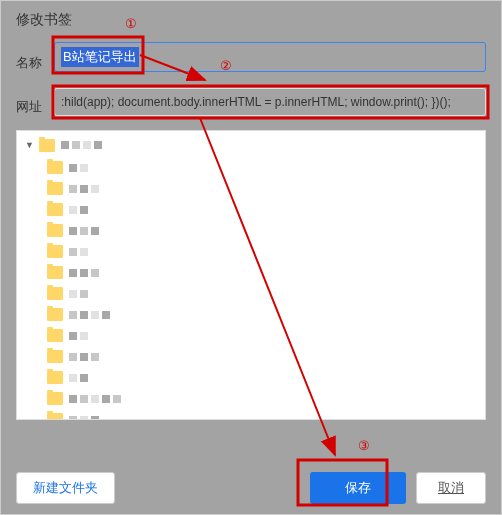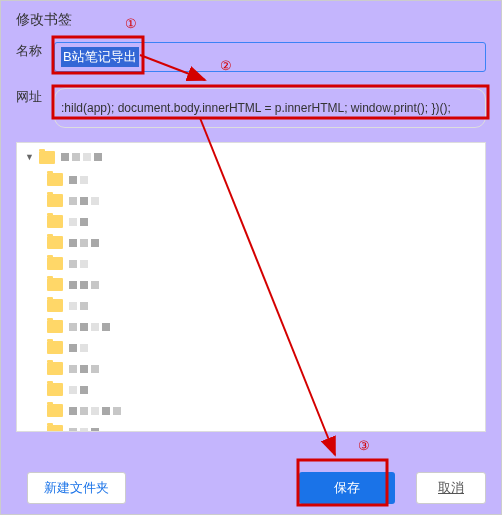--- a/index.html
+++ b/index.html
@@ -12,31 +12,31 @@
     font-family: "Microsoft YaHei", Arial, sans-serif;
     font-size: 13px;
     color: #333;
     background: #fff;
   }
   .dialog {
     width: 502px;
     height: 515px;
     border: 1px solid #ccc;
     position: relative;
-    background: #c4b5fd;
+    background: #a3a3a3;
     overflow: hidden;
   }
   .title {
     padding: 10px 15px 5px 15px;
     font-size: 14px;
     color: #333;
   }
   .row {
     display: flex;
-    align-items: flex-start;
+    align-items: flex-end;
     padding: 8px 15px;
   }
   .label {
     width: 38px;
     flex: none;
     font-size: 13px;
     color: #333;
   }
   .name-input-wrap {
     flex: 1;
@@ -50,22 +50,22 @@
   }
   .name-text {
     background: #3367d6;
     color: #fff;
     padding: 1px 2px;
     font-size: 13px;
   }
   .url-input-wrap {
     flex: 1;
     border: 1px solid #ddd;
-    border-radius: 11px;
-    height: 40px;
+    border-radius: 3px;
+    height: 28px;
     display: flex;
     align-items: center;
     padding: 0 6px;
     font-size: 12px;
     color: #333;
     white-space: nowrap;
     overflow: hidden;
   }
   .tree-area {
     margin: 6px 15px 0 15px;
@@ -142,21 +142,20 @@
   }
   .btn {
     height: 32px;
     border-radius: 3px;
     display: flex;
     align-items: center;
     justify-content: center;
     font-size: 13px;
     cursor: pointer;
     padding: 0 16px;
-    margin-left: 11px;
   }
   .btn-newfolder {
     border: 1px solid #ccc;
     background: #fff;
     color: #1a73e8;
   }
   .btn-spacer { flex: 1; }
   .btn-save {
     background: #1a73e8;
     color: #fff;

